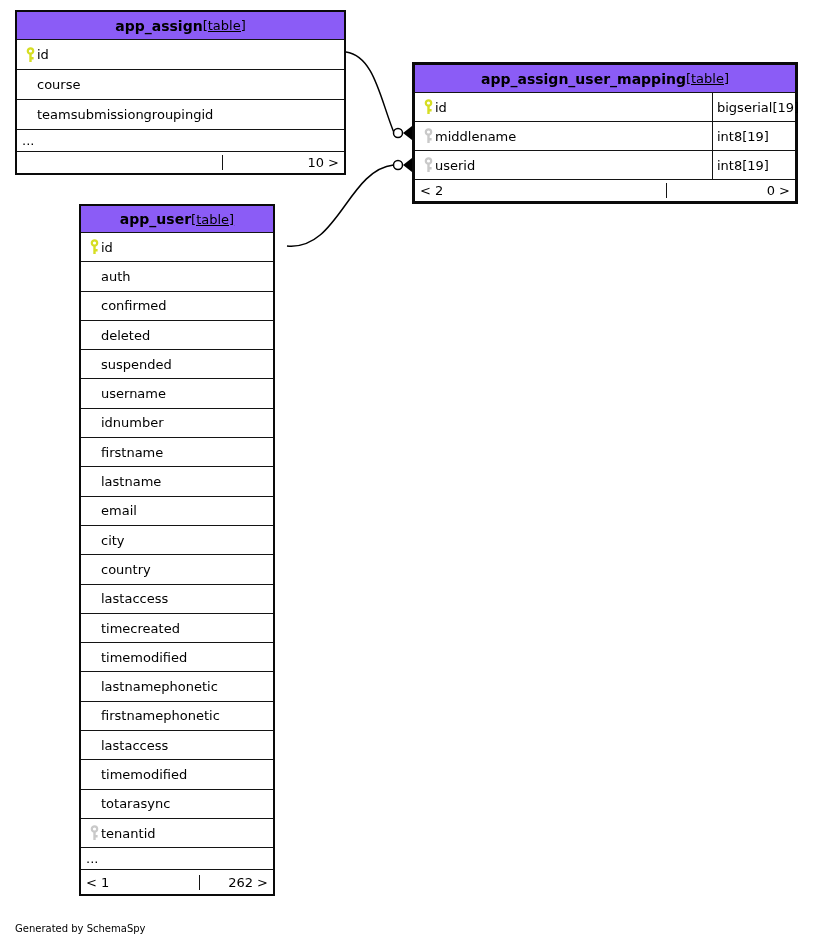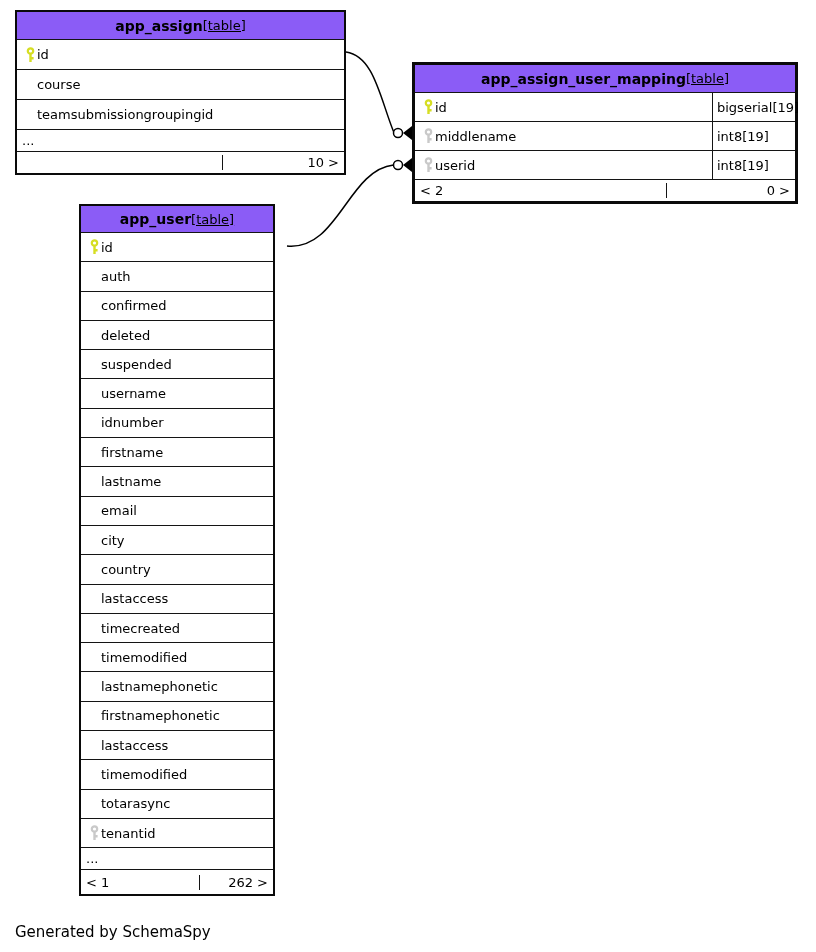--- a/index.html
+++ b/index.html
@@ -57,21 +57,21 @@
   .f-left{padding-left:5px;}
   .f-right{flex:1;justify-content:flex-end;padding-right:5px;}
   .t-assign .f-left{width:103px;} .t-assign .f-mid{width:102px;}
   .t-map .f-left{width:134px;}   .t-map .f-mid{width:117px;}
   .t-user .f-left{width:66px;}   .t-user .f-mid{width:52px;}
 
   
   #rel-overlay{position:absolute;left:0;top:0;width:816px;height:952px;pointer-events:none;}
 
   
-  .gen-note{position:absolute;left:15px;top:923px;font-size:15px;}
+  .gen-note{position:absolute;left:15px;top:923px;font-size:10px;}
 </style>
 </head>
 <body>
 
 <svg id="rel-overlay">
   <g>
     <path d="M 346 52 C 374 56 380 98 393.5 131.5" fill="none" stroke="#000" stroke-width="1.5"></path>
     <circle cx="398" cy="133" r="4.5" fill="#fff" stroke="#000" stroke-width="1.5"></circle>
     <polygon points="412,126 412,140 403,133" fill="#000"></polygon>
   </g>

